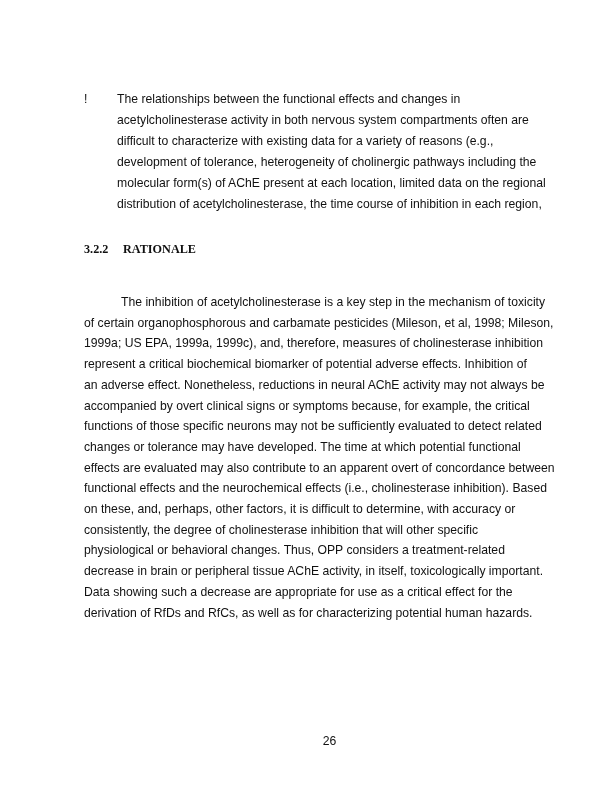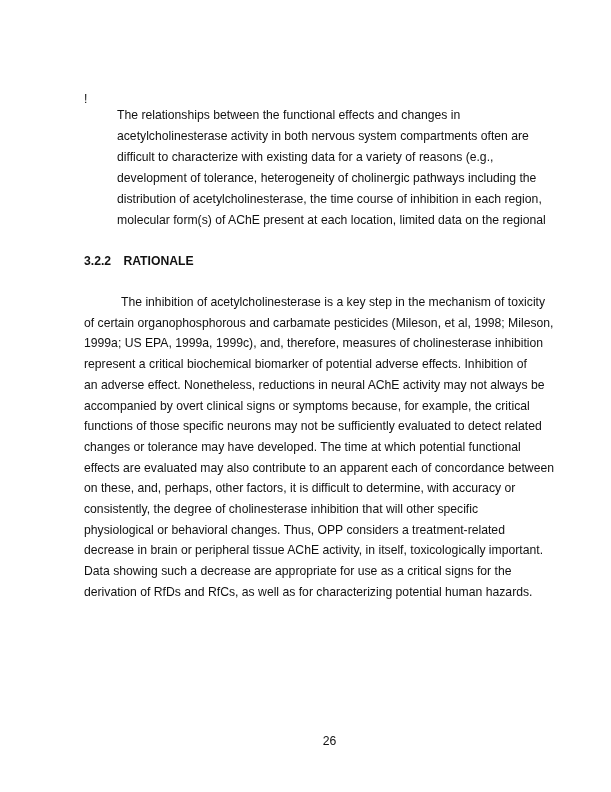--- a/index.html
+++ b/index.html
@@ -1,59 +1,60 @@
 <!DOCTYPE html>
 <html><head>
   <meta charset="utf-8">
   <style>
     html, body { margin: 0; padding: 0; background: #ffffff; }
     body { width: 611px; height: 792px; position: relative; overflow: hidden;
       font-family: "Liberation Sans", sans-serif; color: #111; font-size: 12.2px; }
     .bullet-block { position: absolute; left: 84px; top: 89px; width: 480px; }
     .bullet-mark { position: absolute; left: 0; top: 0; line-height: 21px; }
-    .bullet-text { position: absolute; left: 33px; top: 16px; width: 445px; line-height: 21px; }
+    .bullet-text { position: absolute; left: 33px; top: 0; width: 445px; line-height: 21px; }
     .bullet-text span { display: block; white-space: nowrap; }
-    .section-heading { position: absolute; left: 84px; top: 251px; font-weight: bold; line-height: 21px; }
+    .section-heading { position: absolute; left: 84px; top: 239px; font-weight: bold; line-height: 21px; font-family: Liberation Serif, serif; }
     .section-heading .num { display: inline-block; width: 36px; }
     .para { position: absolute; left: 84px; top: 292px; width: 460px; line-height: 20.7px; }
     .para span { display: block; white-space: nowrap; }
     .para span.first { text-indent: 37px; text-align: right; }
     .page-number { position: absolute; left: 0; width: 611px; top: 733px; text-align: center; line-height: 16px; padding-left: 24px; }
   </style>
 </head>
 <body>
 
 <div class="bullet-block">
   <span class="bullet-mark">!</span>
   <div class="bullet-text">
     <span>The relationships between the functional effects and changes in</span>
     <span>acetylcholinesterase activity in both nervous system compartments often are</span>
     <span>difficult to characterize with existing data for a variety of reasons (e.g.,</span>
     <span>development of tolerance, heterogeneity of cholinergic pathways including the</span>
+    <span>molecular form(s) of AChE present at each location, limited data on the regional</span>
     <span>distribution of acetylcholinesterase, the time course of inhibition in each region,</span>
-    <span>molecular form(s) of AChE present at each location, limited data on the regional</span>
   </div>
 </div>
 
 <div class="section-heading">
   <span class="num">3.2.2</span>
   <span>RATIONALE</span>
 </div>
 
 <div class="para">
   <span class="first">The inhibition of acetylcholinesterase is a key step in the mechanism of toxicity</span>
   <span>of certain organophosphorous and carbamate pesticides (Mileson, et al, 1998; Mileson,</span>
   <span>1999a; US EPA, 1999a, 1999c), and, therefore, measures of cholinesterase inhibition</span>
   <span>represent a critical biochemical biomarker of potential adverse effects.  Inhibition of</span>
   <span>an adverse effect.  Nonetheless, reductions in neural AChE activity may not always be</span>
   <span>accompanied by overt clinical signs or symptoms because, for example, the critical</span>
   <span>functions of those specific neurons may not be sufficiently evaluated to detect related</span>
   <span>changes or tolerance may have developed.  The time at which potential functional</span>
-  <span>effects are evaluated may also contribute to an apparent each of concordance between</span>
+  <span>effects are evaluated may also contribute to an apparent overt of concordance between</span>
+  <span>functional effects and the neurochemical effects (i.e., cholinesterase inhibition).  Based</span>
   <span>on these, and, perhaps, other factors, it is difficult to determine, with accuracy or</span>
   <span>consistently, the degree of cholinesterase inhibition that will other specific</span>
   <span>physiological or behavioral changes.  Thus, OPP considers a treatment-related</span>
   <span>decrease in brain or peripheral tissue AChE activity, in itself, toxicologically important.</span>
-  <span>Data showing such a decrease are appropriate for use as a critical signs for the</span>
+  <span>Data showing such a decrease are appropriate for use as a critical effect for the</span>
   <span>derivation of RfDs and RfCs, as well as for characterizing potential human hazards.</span>
 </div>
 
 <div class="page-number">26</div>
 
 </body></html>

